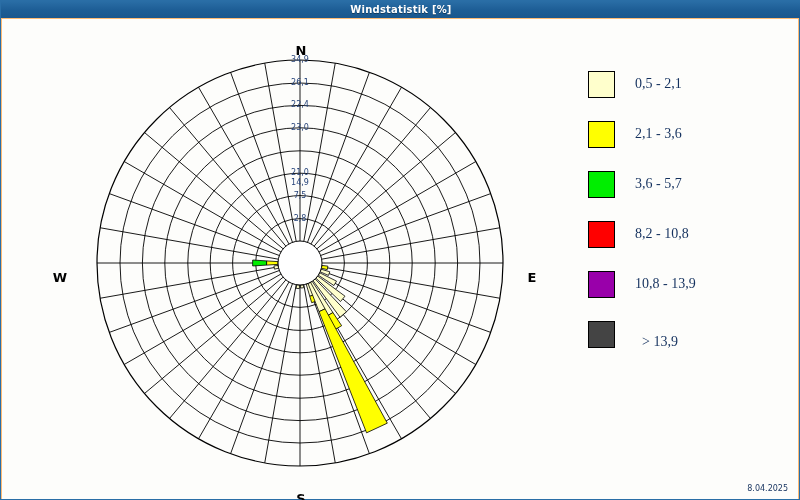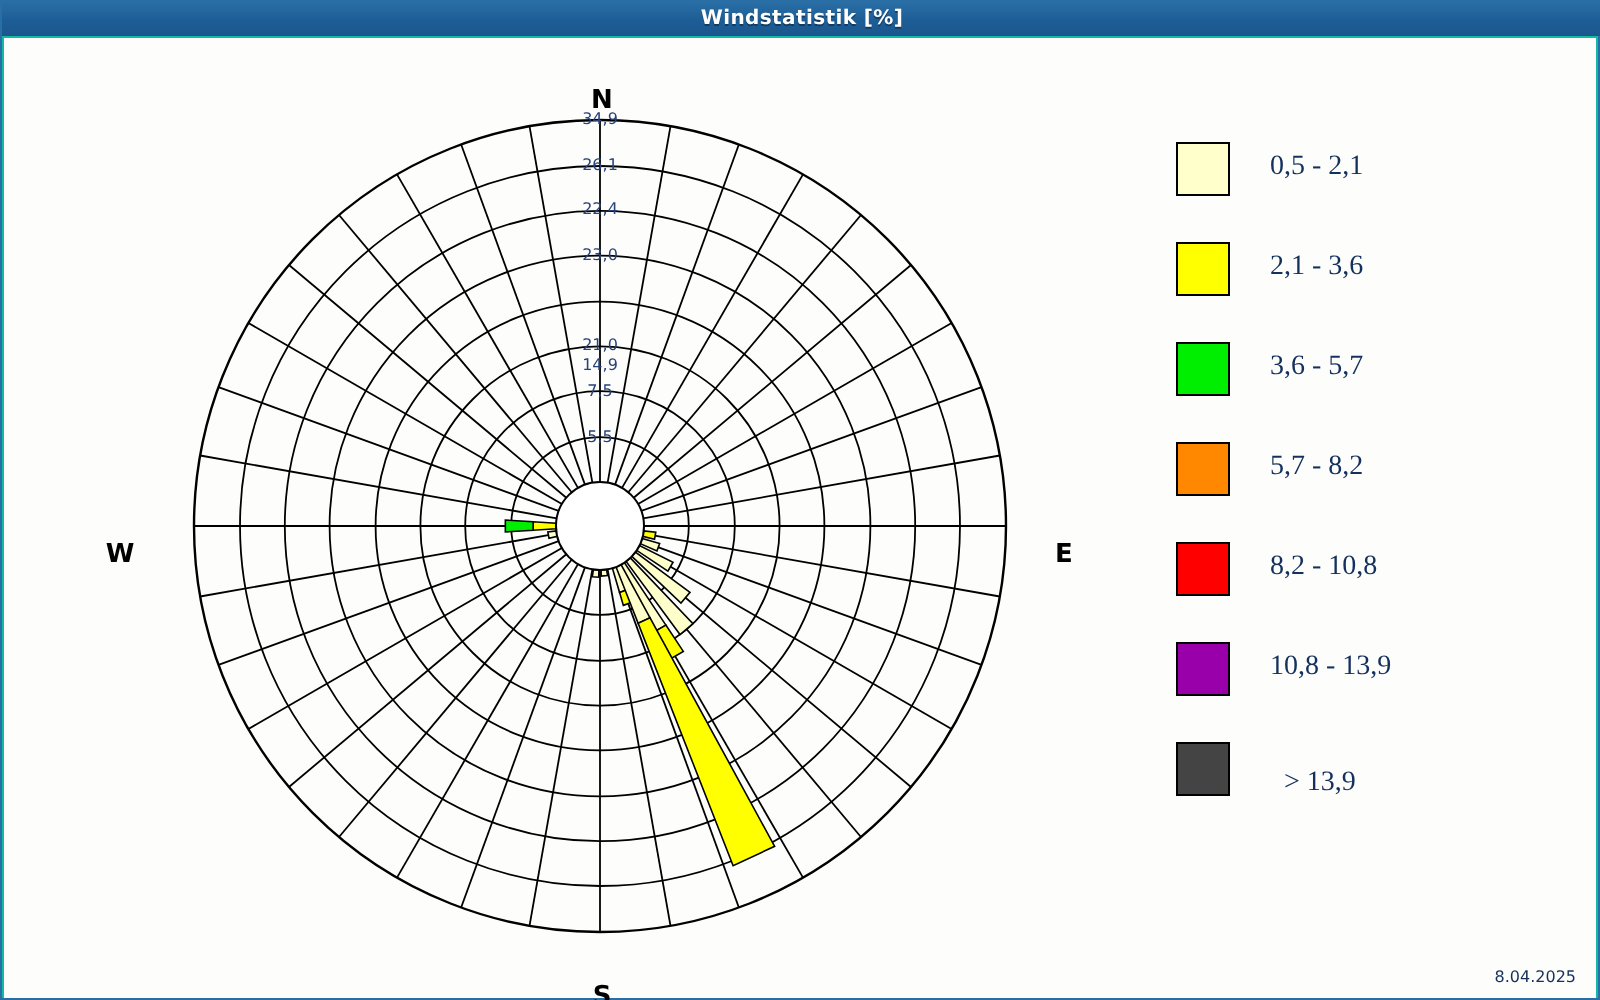--- a/index.html
+++ b/index.html
@@ -5,21 +5,21 @@
   html,body{margin:0;padding:0;}
   body{
     width:800px;height:500px;overflow:hidden;
     background:#ffffff;
     font-family:"Liberation Serif", serif;
   }
   #app{
     position:relative;width:800px;height:500px;
     box-sizing:border-box;
     border:1px solid #2a6ea6;
-    background:#14b8a6;
+    background:#fdba74;
   }
   
   #titlebar{
     position:absolute;left:0;top:0;width:800px;height:17px;
     background:#1f6199;
     background-image:linear-gradient(to bottom,#2a6ea6 0%,#1d5d95 55%,#1a578d 100%);
     color:#ffffff;
     font-family:"DejaVu Sans", sans-serif;
     font-size:10px;font-weight:bold;
     display:flex;align-items:center;justify-content:center;
@@ -157,21 +157,21 @@
           <circle cx="298" cy="244" r="22" fill="#ffffff" stroke="#000000" stroke-width="1"></circle>
         </g>
     </svg>
 
     <div class="compass" id="c-n">N</div>
     <div class="compass" id="c-e">E</div>
     <div class="compass" id="c-s">S</div>
     <div class="compass" id="c-w">W</div>
 
     <div id="rtick-layer">
-        <div class="rtick" style="left: 278px; top: 194.602px;">5,5</div>
+        <div class="rtick" style="left: 278px; top: 194.602px;">2,8</div>
         <div class="rtick" style="left: 278px; top: 171.599px;">7,5</div>
         <div class="rtick" style="left: 278px; top: 149.201px;">21,0</div>
         <div class="rtick" style="left: 278px; top: 126.803px; margin-top: 32px;">14,9</div>
         <div class="rtick" style="left: 278px; top: 103.799px;">23,0</div>
         <div class="rtick" style="left: 278px; top: 81.4013px;">22,4</div>
         <div class="rtick" style="left: 278px; top: 59.0033px;">26,1</div>
         <div class="rtick" style="left: 278px; top: 36px;">34,9</div>
       </div>
 
     <div id="legend">
@@ -181,24 +181,20 @@
         </div>
         <div class="legend-row">
           <div class="swatch" style="background: rgb(255, 255, 0);"></div>
           <div class="legend-label">2,1 - 3,6</div>
         </div>
         <div class="legend-row">
           <div class="swatch" style="background: rgb(0, 238, 0);"></div>
           <div class="legend-label">3,6 - 5,7</div>
         </div>
         <div class="legend-row">
-          <div class="swatch" style="background: rgb(255, 136, 0);"></div>
-          <div class="legend-label">5,7 - 8,2</div>
-        </div>
-        <div class="legend-row">
           <div class="swatch" style="background: rgb(255, 0, 0);"></div>
           <div class="legend-label">8,2 - 10,8</div>
         </div>
         <div class="legend-row">
           <div class="swatch" style="background: rgb(153, 0, 170);"></div>
           <div class="legend-label">10,8 - 13,9</div>
         </div>
         <div class="legend-row">
           <div class="swatch" style="background: rgb(68, 68, 68);"></div>
           <div class="legend-label gt">&gt; 13,9</div>

